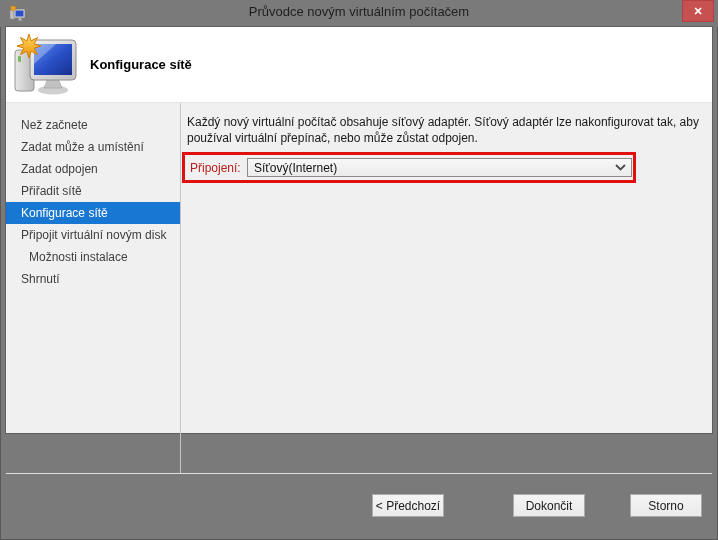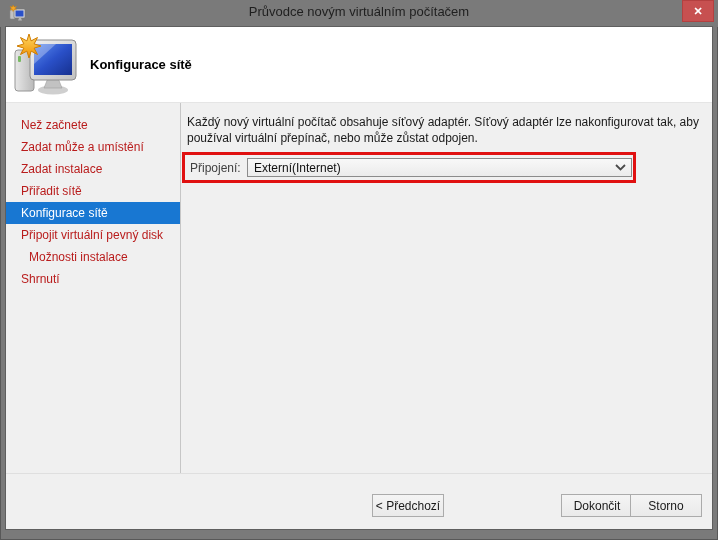--- a/index.html
+++ b/index.html
@@ -26,21 +26,21 @@
   }
   .close-btn{
     position:absolute; right:4px; top:0; width:32px; height:22px;
     background:#c75050; border:1px solid #b44040;
     display:flex; align-items:center; justify-content:center;
     color:#fff; font-size:11px; font-weight:bold; cursor:pointer;
   }
 
   
   .window-body{
-    position:absolute; left:6px; top:27px; width:706px; height:502px;
+    position:absolute; left:6px; top:27px; width:706px; height:406px;
     background:#f0f0f0;
     box-shadow:0 0 0 1px #5f5f5f;
     text-decoration:underline;
   }
 
   
   .header{
     position:absolute; left:0; top:0; width:706px; height:76px;
     background:#ffffff; border-bottom:1px solid #e5e5e5;
   }
@@ -50,40 +50,40 @@
     font-size:13px; font-weight:bold; color:#000;
   }
 
   
   .sidebar{
     position:absolute; left:0; top:76px; width:174px; bottom:56px;
     padding-top:11px;
   }
   .side-item{
     height:22px; line-height:22px; padding-left:15px;
-    font-size:12px; color:#b91c1c; white-space:nowrap; cursor:pointer;
+    font-size:12px; color:#404040; white-space:nowrap; cursor:pointer;
   }
   .side-item.indent{ padding-left:23px; }
   .side-item.selected{ background:#1877d2; color:#ffffff; }
   .v-divider{
     position:absolute; left:174px; top:76px; width:1px; height:370px;
     background:#c6c6c6;
   }
 
   
   .content{ position:absolute; left:175px; top:76px; right:16px; }
   .desc{ margin:11px 0 0 6px; font-size:12px; color:#1a1a1a; }
   .desc div{ line-height:16px; white-space:nowrap; }
 
   .annotation-box{
     position:absolute; left:1px; top:49px; width:454px; height:31px;
     border:3px solid #e01010;
     display:flex; align-items:center;
   }
-  .conn-label{ font-size:12px; color:#404040; margin-left:5px; white-space:nowrap; }
+  .conn-label{ font-size:12px; color:#b91c1c; margin-left:5px; white-space:nowrap; }
   .combobox{
     position:absolute; left:62px; top:3px; width:385px; height:19px;
     background:linear-gradient(#f8f8f8,#ebebeb);
     border:1px solid #8b8b8b;
     display:flex; align-items:center; cursor:pointer;
   }
   .combobox-value{ font-size:12px; color:#111; padding-left:6px; white-space:nowrap; flex:1; }
   .combobox-arrow{ width:22px; display:flex; align-items:center; justify-content:center; }
 
   
@@ -95,21 +95,21 @@
   .btn{
     position:absolute; top:0; width:72px; height:23px;
     background:linear-gradient(#f4f4f4,#eaeaea);
     border:1px solid #ababab;
     font-family:"Liberation Sans", sans-serif;
     font-size:12px; color:#1a1a1a; cursor:pointer;
     display:flex; align-items:center; justify-content:center; white-space:nowrap;
   }
   .btn-prev{ left:366px; }
   .btn-next{ left:452px; border:2px solid #4296f7; }
-  .btn-finish{ left:555px; }
+  .btn-finish{ left:507px; }
   .btn-cancel{ left:624px; }
 </style>
 </head>
 <body>
 
 <div class="window">
 
   <div class="titlebar">
     <svg class="titlebar-icon" viewBox="0 0 17 17">
       <rect x="1" y="5" width="5" height="9" rx="1" fill="#c2c2c2" stroke="#8a8a8a" stroke-width="0.6"></rect>
@@ -155,39 +155,39 @@
         <rect x="22" y="11" width="38" height="31" fill="url(#gScreen)"></rect>
         <path d="M22 11 L44 11 L22 31 Z" fill="rgba(255,255,255,0.30)"></path>
         <polygon points="17,1 19.1,7.9 25.5,4.5 22.1,10.9 29,13 22.1,15.1 25.5,21.5 19.1,18.1 17,25 14.9,18.1 8.5,21.5 11.9,15.1 5,13 11.9,10.9 8.5,4.5 14.9,7.9" fill="url(#gStar)" stroke="#d07d00" stroke-width="1"></polygon>
       </svg>
       <div class="header-title">Konfigurace sítě</div>
     </div>
 
     <div class="sidebar">
       <div class="side-item">Než začnete</div>
       <div class="side-item">Zadat může a umístění</div>
-      <div class="side-item">Zadat instalace</div>
+      <div class="side-item">Zadat odpojen</div>
       <div class="side-item">Přiřadit sítě</div>
       <div class="side-item selected">Konfigurace sítě</div>
-      <div class="side-item">Připojit virtuální pevný disk</div>
+      <div class="side-item">Připojit virtuální novým disk</div>
       <div class="side-item indent">Možnosti instalace</div>
       <div class="side-item">Shrnutí</div>
     </div>
     <div class="v-divider"></div>
 
     <div class="content">
       <div class="desc">
         <div>Každý nový virtuální počítač obsahuje síťový adaptér. Síťový adaptér lze nakonfigurovat tak, aby</div>
         <div>používal virtuální přepínač, nebo může zůstat odpojen.</div>
       </div>
 
       <div class="annotation-box">
         <span class="conn-label">Připojení:</span>
         <div class="combobox">
-          <span class="combobox-value">Externí(Internet)</span>
+          <span class="combobox-value">Síťový(Internet)</span>
           <span class="combobox-arrow">
             <svg width="11" height="7" viewBox="0 0 11 7">
                 <path d="M1 1 L5.5 5.5 L10 1" fill="none" stroke="#4a4a4a" stroke-width="1.8"></path>
               </svg>
           </span>
         </div>
       </div>
     </div>
 
     <div class="h-divider"></div>

